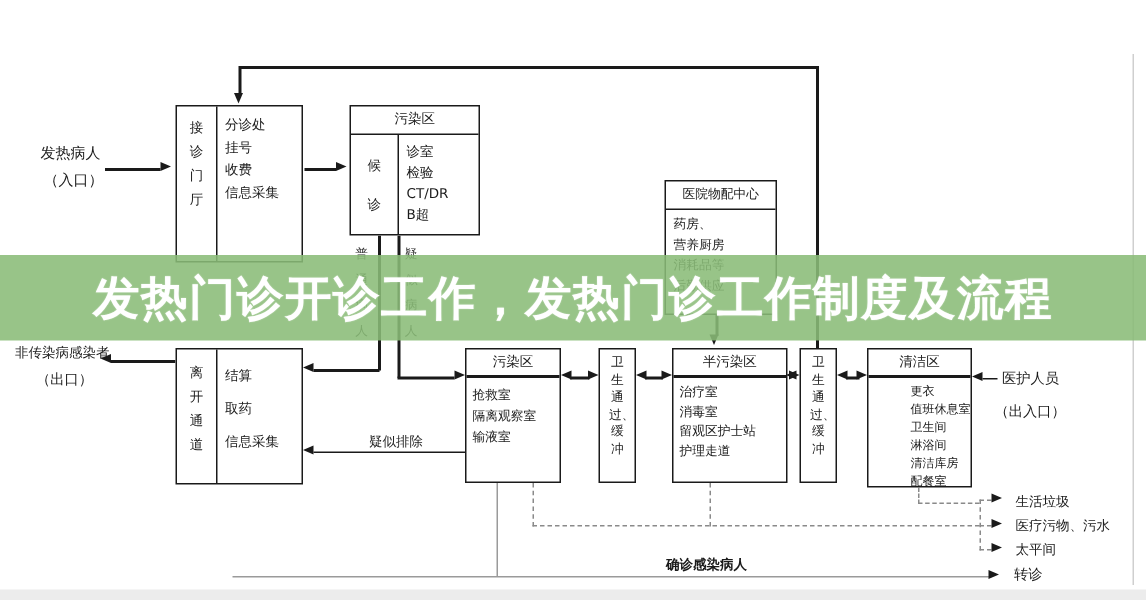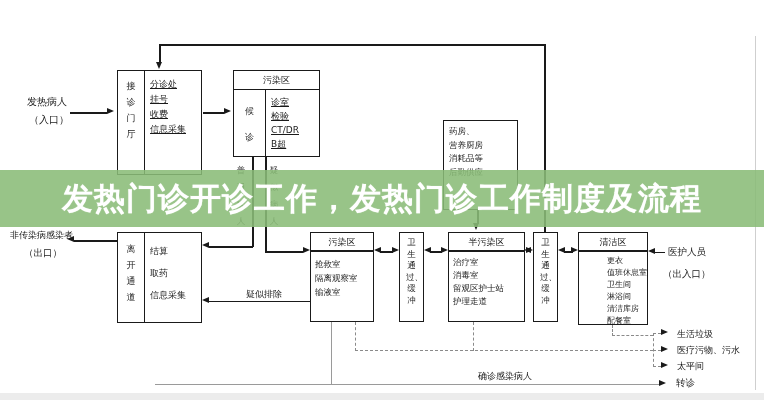--- a/index.html
+++ b/index.html
@@ -13,21 +13,21 @@
   .hdr{border-bottom:1.5px solid #1a1a1a;text-align:center;font-size:9px;line-height:18px;
        height:19px;flex:none;box-sizing:border-box;}
   .hdr.thick{border-bottom-width:2.5px;}
   .cols{display:flex;flex:1;min-height:0;}
   .side{border-right:1.5px solid #1a1a1a;flex:none;display:flex;justify-content:center;box-sizing:border-box;}
   .vtext{word-break:break-all;width:11px;font-size:9px;line-height:16px;text-align:center;}
   .vtext.tall{line-height:11.5px;font-size:8.5px;padding-top:4px;}
   .vtext.loose{line-height:26px;padding-top:8px;}
   .items{padding:5px 2px 0 5px;font-size:8.5px;line-height:14px;}
   .items.spread{line-height:22px;padding-top:7px;font-size:9px;}
-  .items.mid{line-height:15px;padding-top:6px;font-size:9px;text-decoration:underline;}
+  .items.mid{line-height:15px;padding-top:6px;font-size:9px;}
   .item{white-space:nowrap;}
   
   .hl{position:absolute;height:1.5px;background:#1a1a1a;z-index:1;}
   .vl{position:absolute;width:1.5px;background:#1a1a1a;z-index:1;}
   .gl{position:absolute;height:1px;background:#9a9a9a;z-index:1;}
   .gv{position:absolute;width:1px;background:#9a9a9a;z-index:1;}
   .dh{position:absolute;height:0;border-top:1.2px dashed #8a8a8a;z-index:1;}
   .dv{position:absolute;width:0;border-left:1.2px dashed #8a8a8a;z-index:1;}
   .ar{position:absolute;width:0;height:0;z-index:3;}
   .ar.r{border-top:3.5px solid transparent;border-bottom:3.5px solid transparent;border-left:7px solid #1a1a1a;}
@@ -89,20 +89,21 @@
       <div class="items mid" style="padding-top:5px;line-height:14px;">
         <div class="item">诊室</div>
         <div class="item">检验</div>
         <div class="item">CT/DR</div>
         <div class="item">B超</div>
       </div>
     </div>
   </div>
 
   <div class="box" style="left:443px;top:120px;width:75px;height:90px;">
+    <div class="hdr" style="font-size:8.5px;">医院物配中心</div>
     <div class="items" style="padding-top:4px;line-height:13.5px;">
       <div class="item">药房、</div>
       <div class="item">营养厨房</div>
       <div class="item">消耗品等</div>
       <div class="item">后勤供应</div>
     </div>
   </div>
 
   <div class="vl" style="left:252px;top:157px;height:90px;"></div>
   <div class="hl" style="left:209px;top:246px;width:44px;"></div>
@@ -210,20 +211,20 @@
   <span class="ar r" style="left:661px;top:329px;"></span>
   <span class="ar r" style="left:661px;top:346px;"></span>
   <span class="ar r" style="left:661px;top:362px;"></span>
   <div class="t" style="left:677px;top:328px;text-align:center;">生活垃圾</div>
   <div class="t" style="left:677px;top:344px;">医疗污物、污水</div>
   <div class="t" style="left:677px;top:360px;">太平间</div>
 
   <div class="gv" style="left:331px;top:322px;height:62px;"></div>
   <div class="gl" style="left:155px;top:384px;width:506px;"></div>
   <span class="ar r" style="left:659px;top:380px;"></span>
-  <div class="t" style="left:478px;top:370px;">确诊感染病人</div>
+  <div class="t" style="left:444px;top:370px;font-weight:bold;">确诊感染病人</div>
   <div class="t" style="left:676px;top:377px;font-size:9.5px;">转诊</div>
 
   <div class="banner">
     <span>发热门诊开诊工作，发热门诊工作制度及流程</span>
   </div>
 
 </div>
 
 </body></html>

